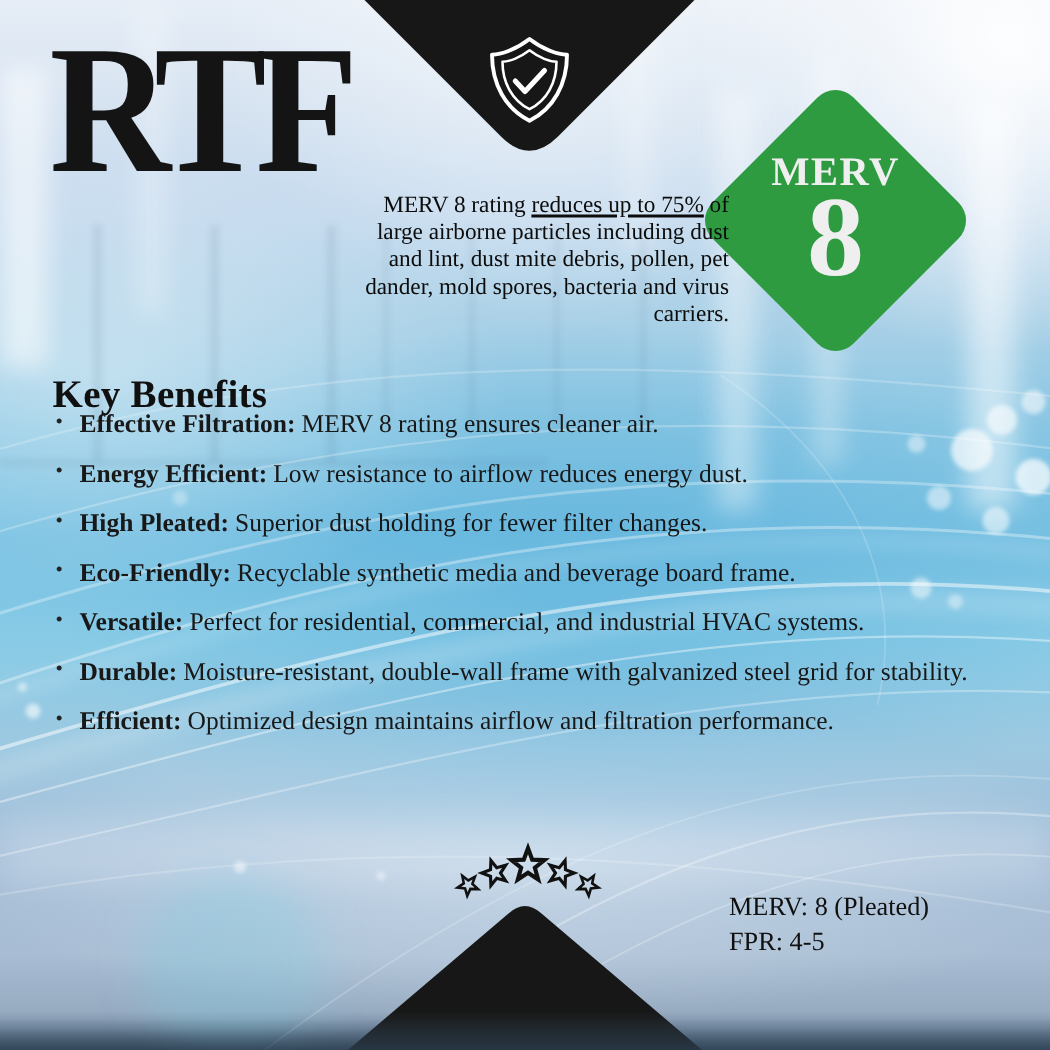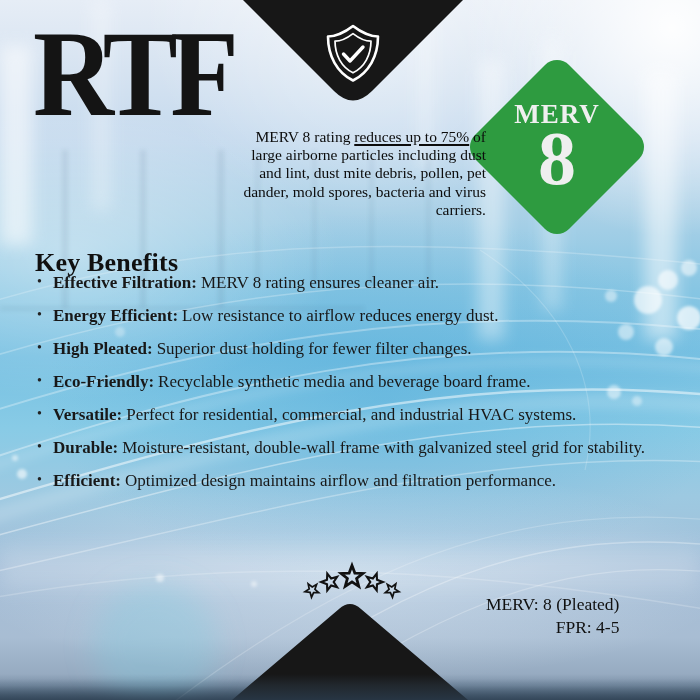--- a/index.html
+++ b/index.html
@@ -48,21 +48,21 @@
     color:#efefef;font-size:76px;font-weight:800;line-height:72px;}
   
   .kb-title{position:absolute;left:35px;top:226px;font-size:26px;font-weight:800;color:#101010;letter-spacing:.2px;}
   .kb-list{position:absolute;left:36px;top:270px;width:644px;margin:0;padding:0;list-style:none;}
   .kb-list li{position:relative;padding-left:17px;margin-bottom:8px;font-size:17px;line-height:25px;color:#181818;}
   .kb-list .dot{position:absolute;left:1px;top:-1px;font-size:14px;color:#222;}
   .kb-list .lbl{font-weight:700;margin-right:4px;}
   
   .rating{position:absolute;left:486px;top:593px;color:#101010;}
   .rating .rt-title{font-size:17px;font-weight:800;margin-bottom:4px;}
-  .rating .rt-line{font-size:17.5px;line-height:22.5px;font-weight:500;text-align:right;}
+  .rating .rt-line{font-size:17.5px;line-height:22.5px;font-weight:500;}
 </style>
 </head>
 <body>
 
 <div class="poster">
 
   <div class="bg-glow"></div>
   <div class="streak" style="left:0;top:45px;width:32px;height:200px;opacity:.55;"></div>
   <div class="streak" style="left:92px;top:0;width:18px;height:210px;opacity:.30;"></div>
   <div class="streak" style="left:418px;top:0;width:14px;height:170px;opacity:.30;"></div>

